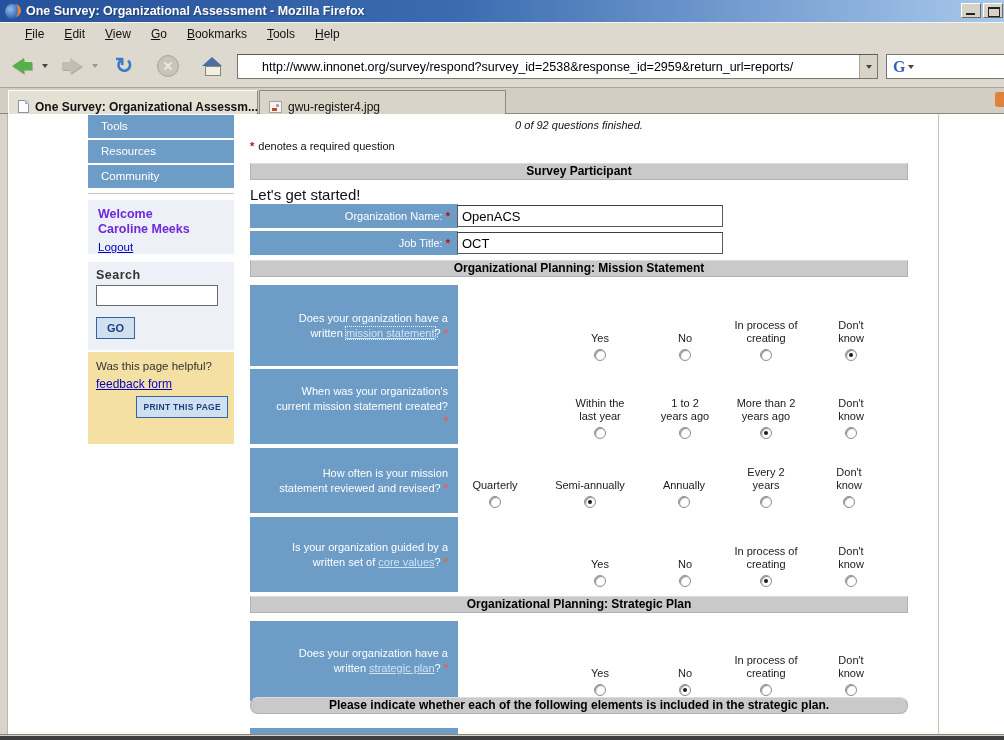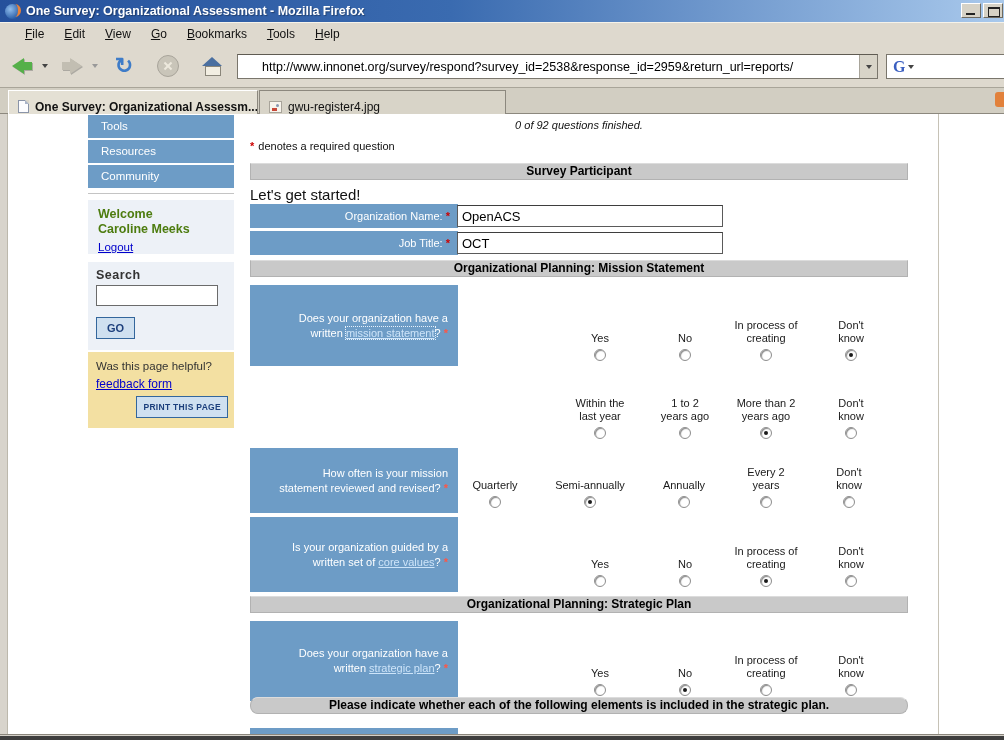--- a/index.html
+++ b/index.html
@@ -74,30 +74,30 @@
   
   .page { position:absolute; left:0; top:114px; width:1004px; height:620px; background:#fff; overflow:hidden; }
   .left-edge { position:absolute; left:0; top:0; width:8px; height:100%; background:#D8D4CC; border-right:1px solid #BCB8AC; }
   .right-vline { position:absolute; left:938px; top:0; width:1px; height:100%; background:#C6C2B6; }
 
   
   .nav-item { position:absolute; left:88px; width:146px; height:23px; background:#6D9CC6; color:#fff;
     font-size:11.5px; line-height:23px; padding-left:13px; }
   .side-sep { position:absolute; left:88px; top:79px; width:146px; height:1px; background:#C4C4C4; }
   .welcome-box { position:absolute; left:88px; top:86px; width:146px; height:54px; background:#EDF1F7; padding:7px 10px; }
-  .welcome-box .bold-line { font-size:12.5px; font-weight:bold; color:#4d7c0f; line-height:15px; }
+  .welcome-box .bold-line { font-size:12.5px; font-weight:bold; color:#6d28d9; line-height:15px; }
   a.blue-link { color:#0000CC; text-decoration:underline; font-size:11.5px; cursor:pointer; }
   .search-box { position:absolute; left:88px; top:148px; width:146px; height:88px; background:#EDF1F7; padding:6px 8px; }
   .search-heading { font-size:12.5px; font-weight:bold; color:#333; letter-spacing:.5px; }
   .search-box input { margin-top:3px; width:122px; height:21px; border:1px solid #6B6B6B; font-size:12px; padding:1px 3px;
     font-family:inherit; background:#fff; }
   .blue-btn { display:inline-flex; align-items:center; background:#CFE0F0; border:1px solid #33669C;
     color:#1C3F7C; font-weight:bold; cursor:pointer; }
   .go-btn { margin-top:11px; height:22px; font-size:11px; padding:0 10px; }
-  .yellow-box { position:absolute; left:88px; top:238px; width:146px; height:76px; background:#F3E0A2; padding:7px 8px; }
+  .yellow-box { position:absolute; left:88px; top:238px; width:146px; height:92px; background:#F3E0A2; padding:7px 8px; }
   .yellow-box .q { font-size:11.5px; color:#333; line-height:15px; }
   .print-btn { position:absolute; right:6px; top:44px; height:22px; font-size:8.5px; padding:0 6px; letter-spacing:.3px; }
 
   
   .main-el { position:absolute; }
   .progress { left:250px; top:5px; width:658px; text-align:center; font-size:11px; font-style:italic; color:#111; }
   .req-note { left:250px; top:26px; font-size:11px; color:#111; }
   .req { color:#CC0000; font-weight:bold; }
   .req-note .req { margin-right:4px; }
   .secbar { left:250px; width:658px; height:17px; background:#C9C9C9; border:1px solid #B2B2B2; border-top-color:#DCDCDC;
@@ -267,20 +267,23 @@
           <span class="radio"></span>
         </div>
       <div class="opt" style="left:347px;">
           <div class="opt-label" style="width:40px;">Don't know</div>
           <span class="radio checked"></span>
         </div>
     </div>
   </div>
 
   <div class="main-el qrow" style="top:255px;height:75px;">
+    <div class="qlabel">
+      <span class="qtext"><span>When was your organization's current mission statement created?</span> <span class="req">*</span></span>
+    </div>
     <div class="qopts">
       <div class="opt" style="left:96px;">
           <div class="opt-label" style="width:62px;">Within the last year</div>
           <span class="radio"></span>
         </div>
       <div class="opt" style="left:181px;justify-content:center;">
           <div class="opt-label" style="width:50px;">1 to 2 years ago</div>
           <span class="radio"></span>
         </div>
       <div class="opt" style="left:262px;">

